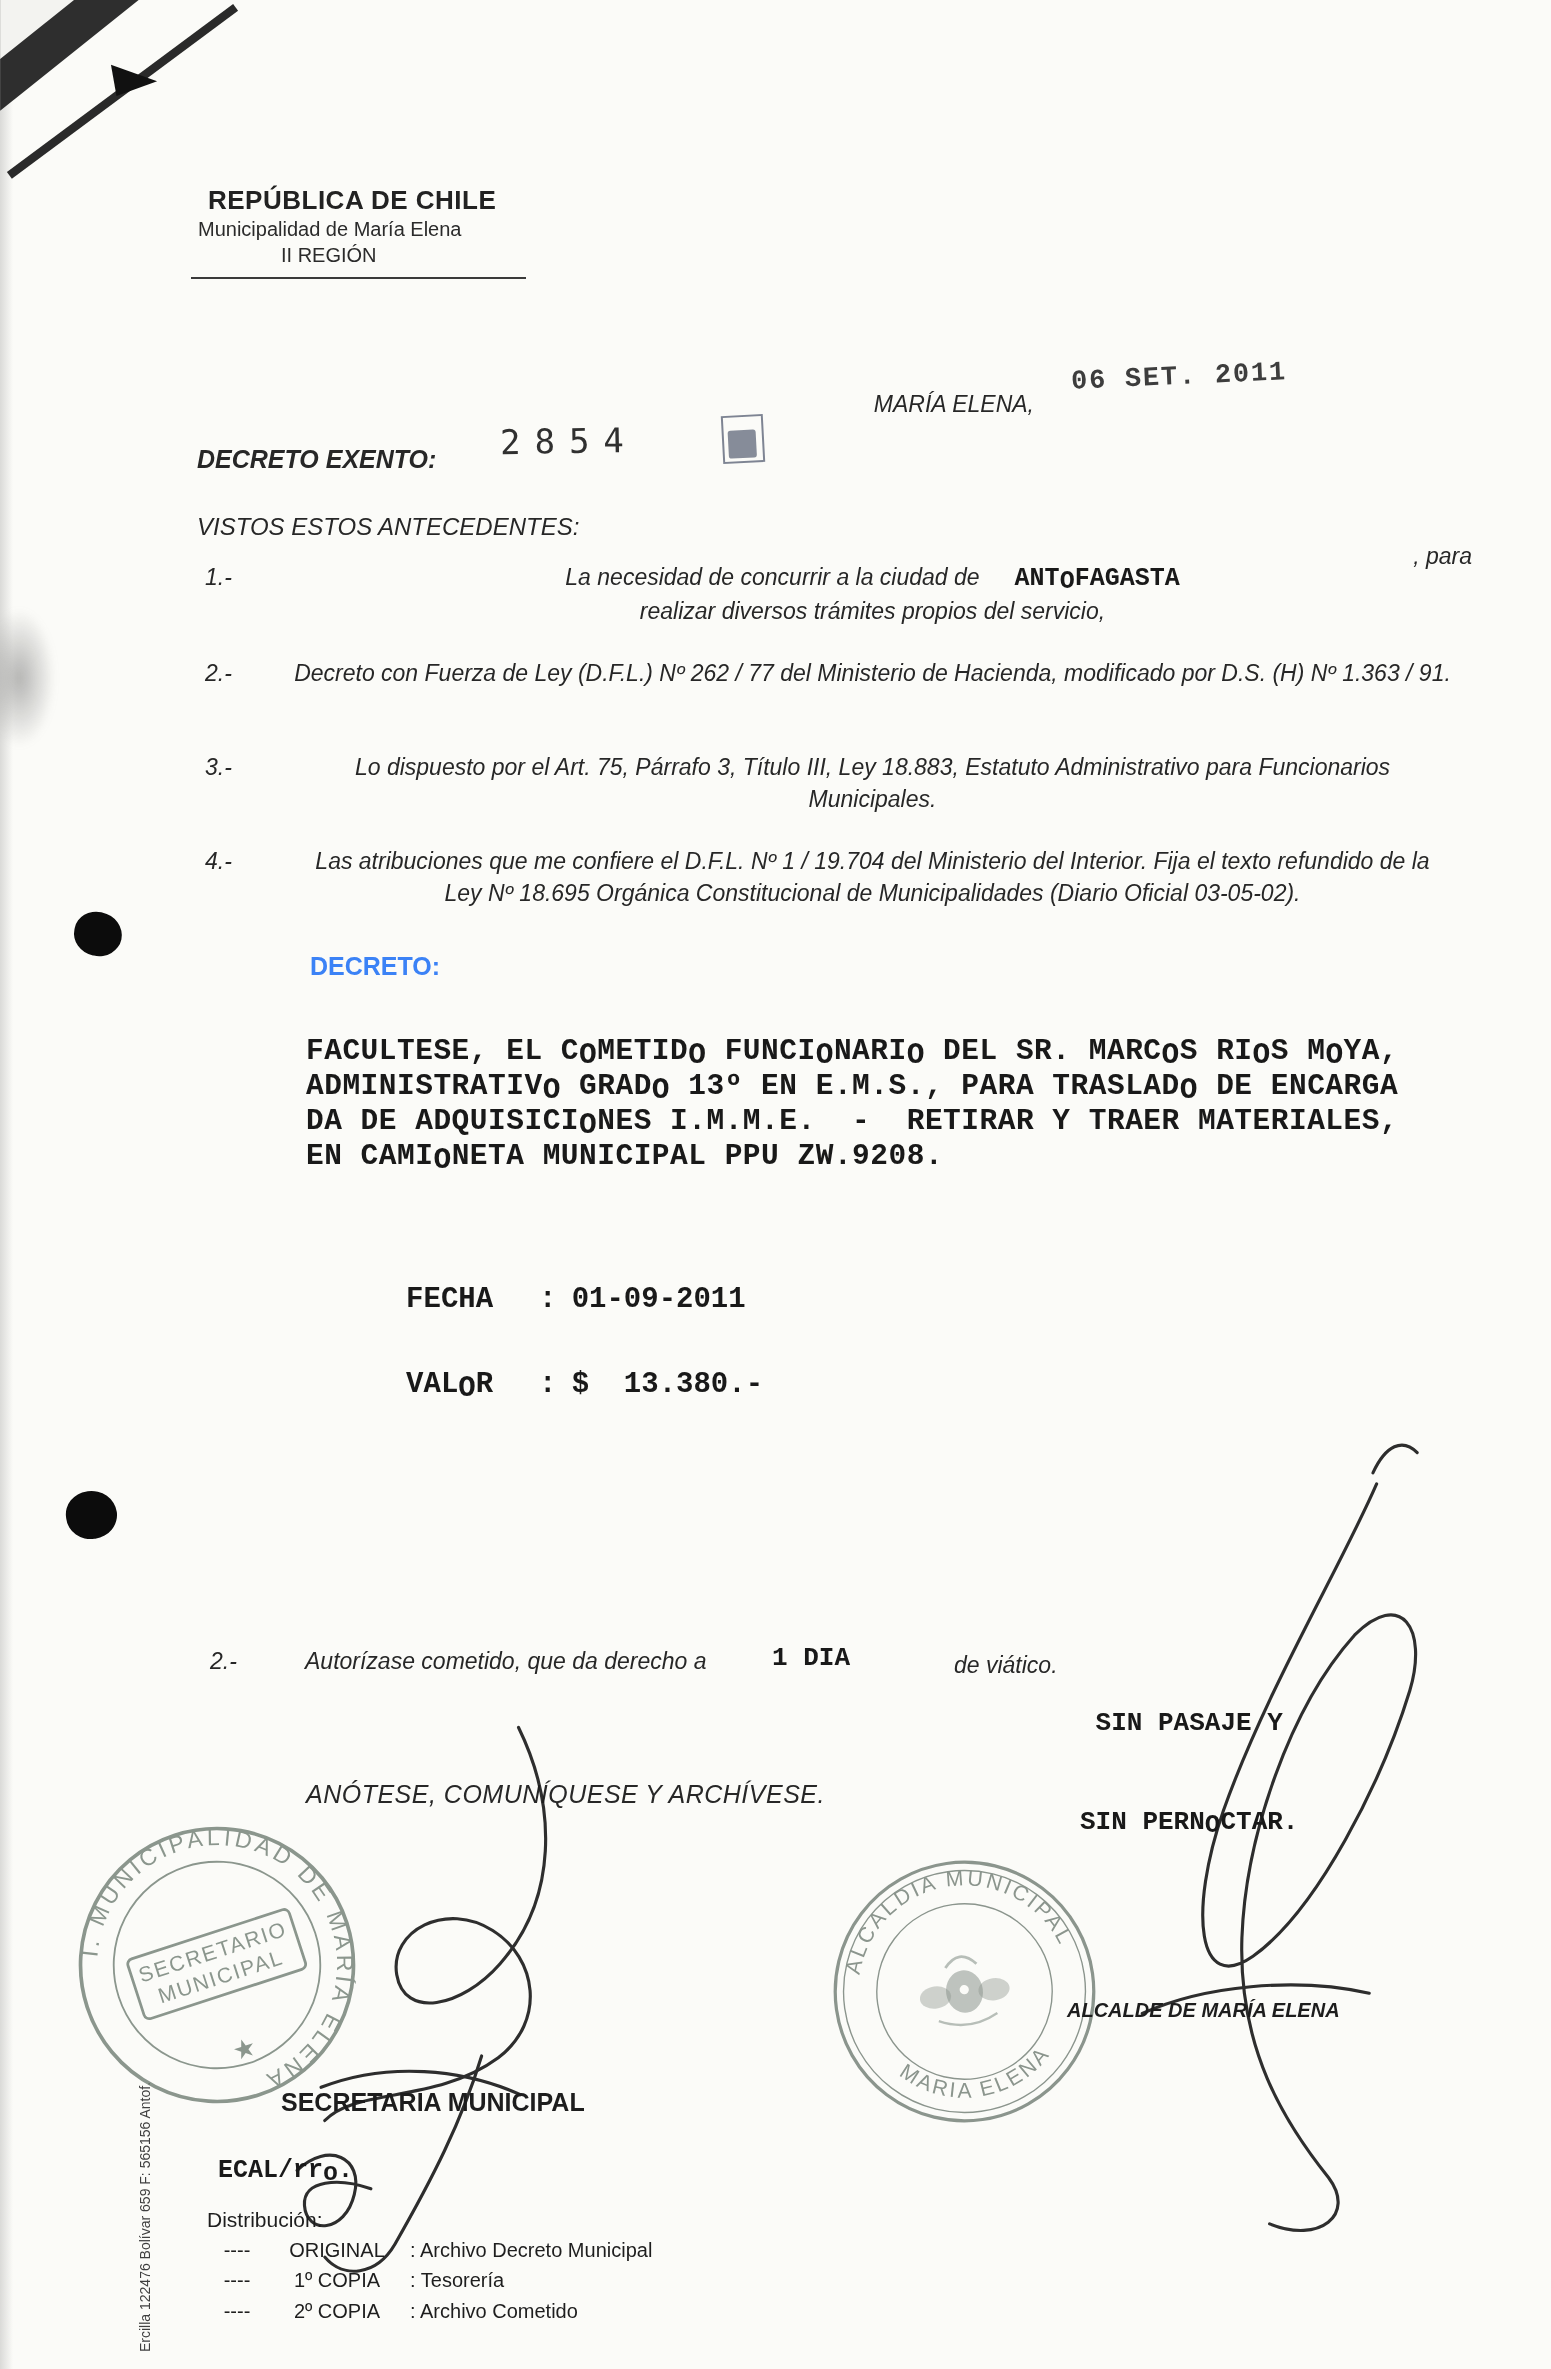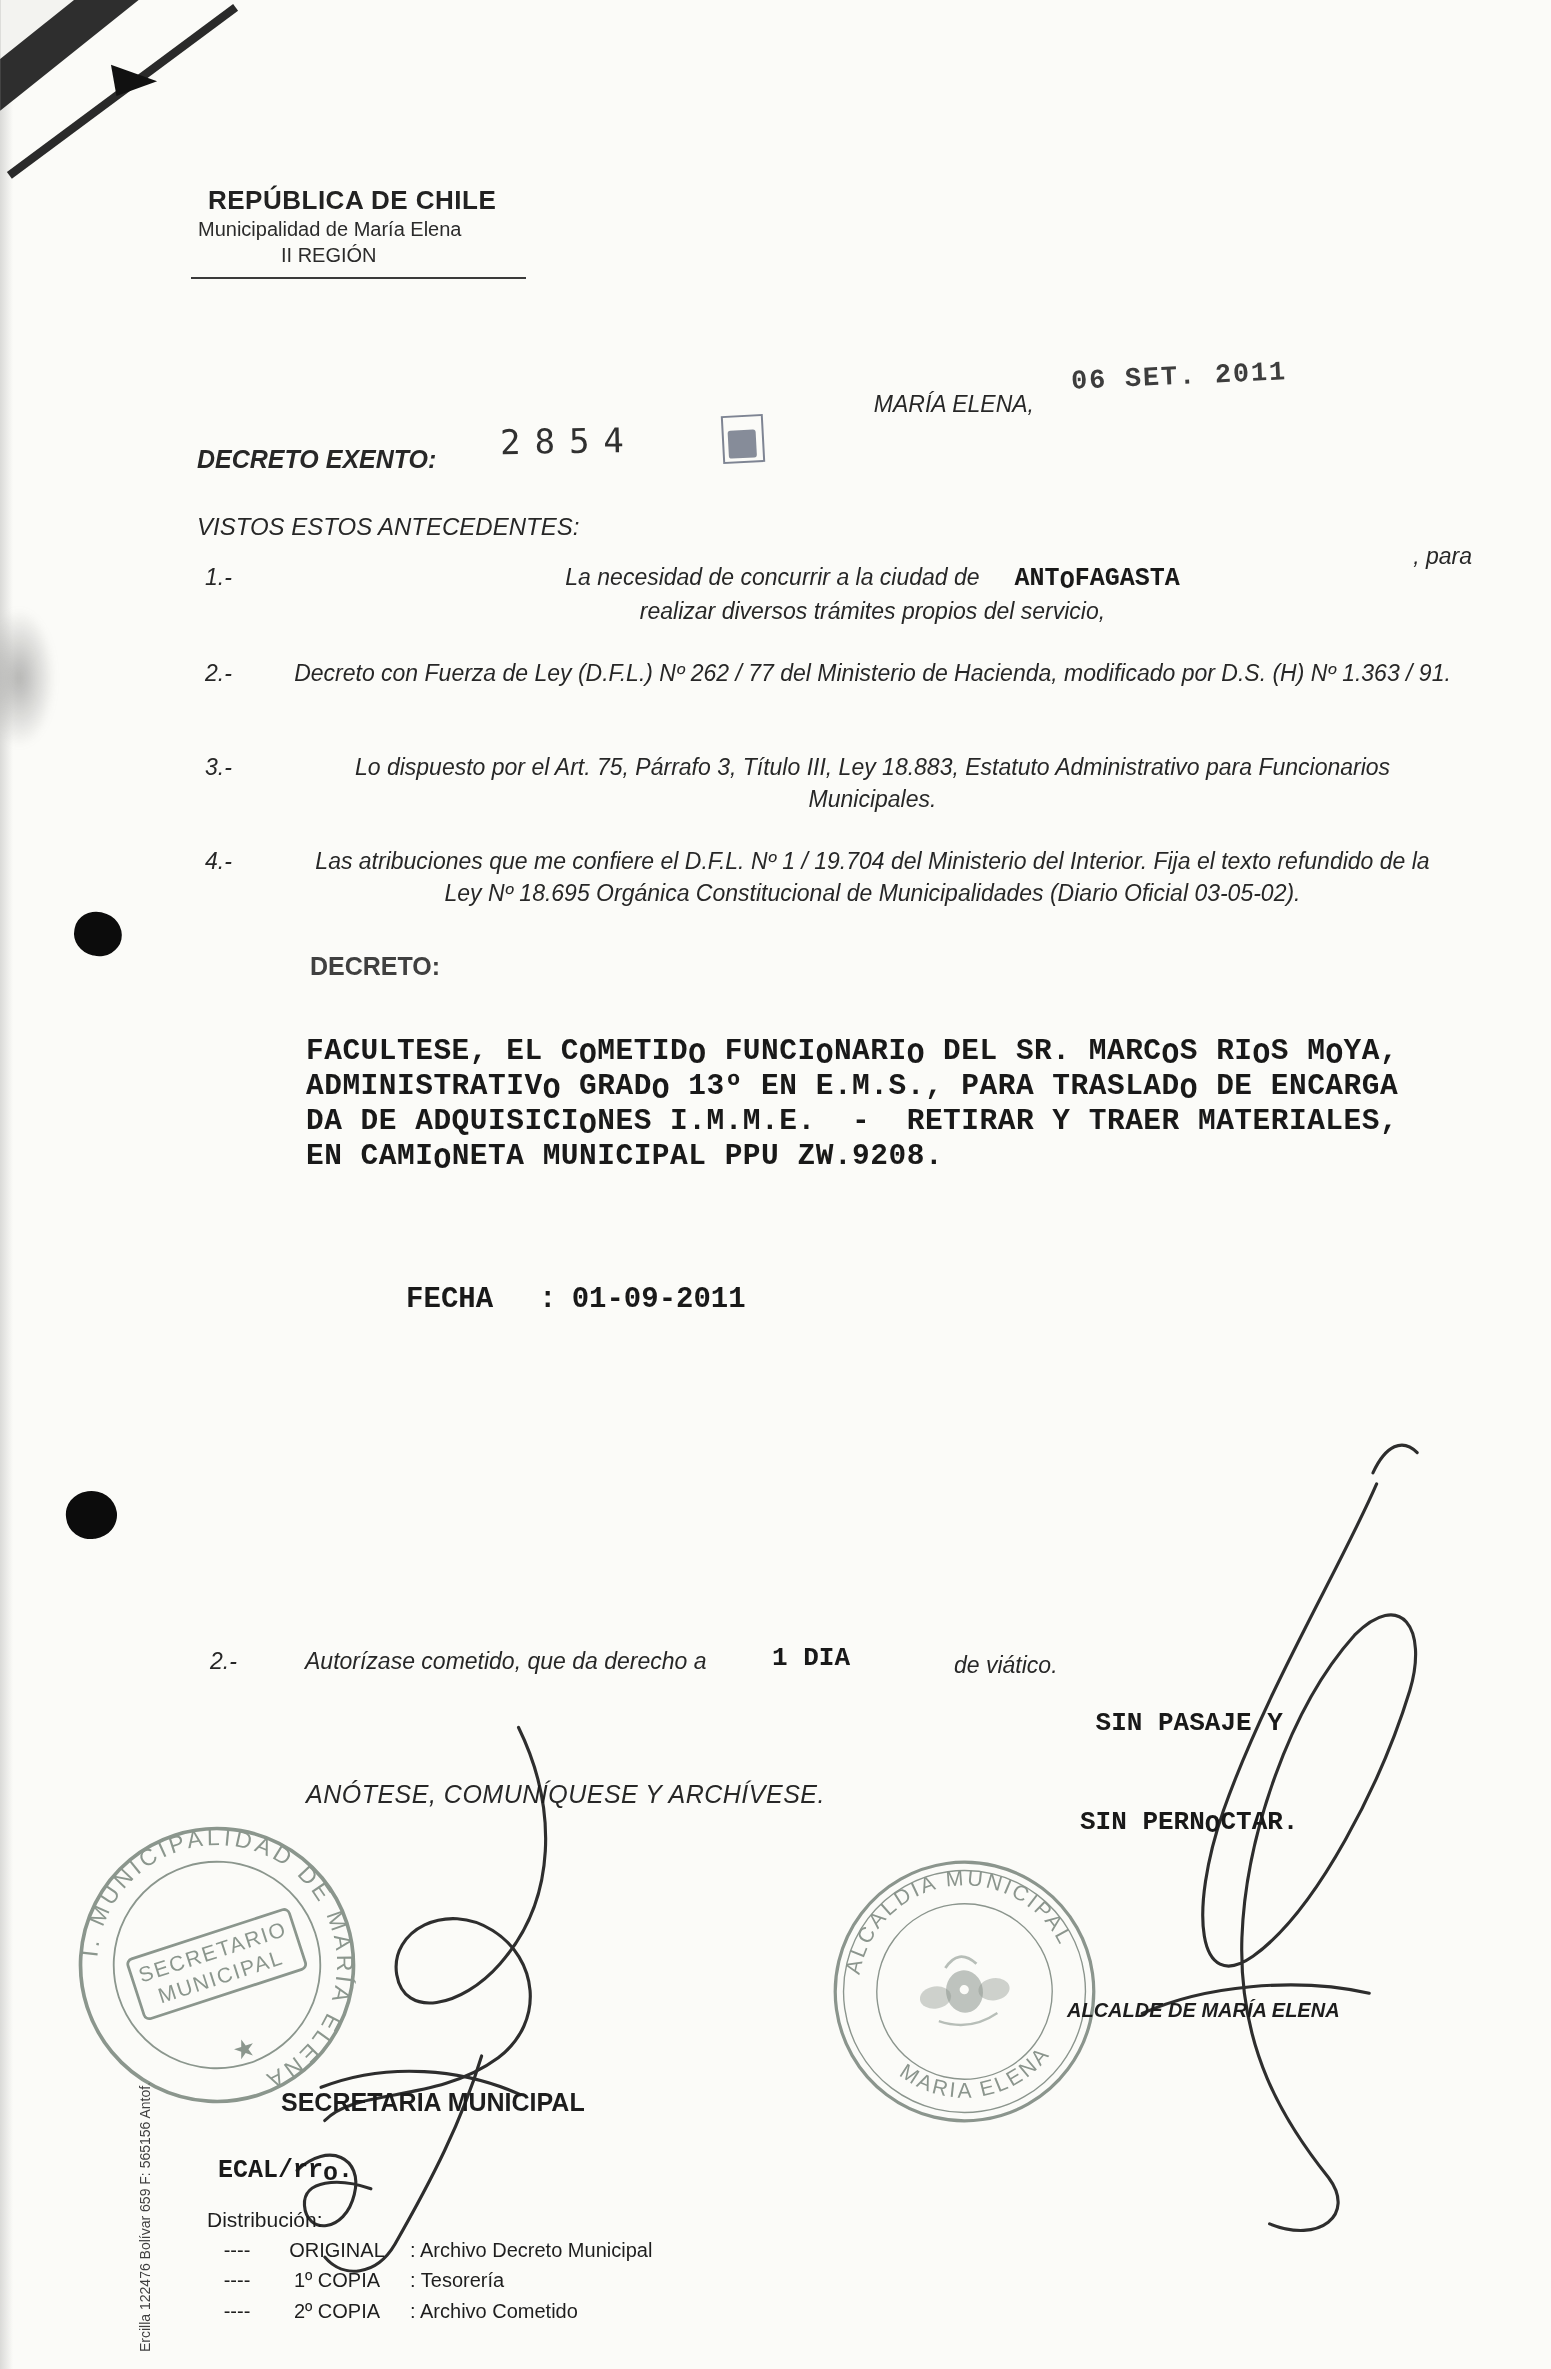--- a/index.html
+++ b/index.html
@@ -35,21 +35,21 @@
 
   
   .vistos-title{ left:197px; top:513px; font-size:24px; }
   .vitem { left:205px; width:1246px; font-size:23px; line-height:32px; }
   .vitem .num { position:absolute; left:0; top:0; }
   .vitem .body { margin-left:89px; }
   .typed-inline { font-size:25px; margin-left:35px; font-weight:bold; }
   .para-right { right:79px; top:543px; font-size:23px;margin-left:7px; }
 
   
-  .decreto-title { left:310px; top:952px; font-size:25px; font-weight:bold; color:#404040; }
+  .decreto-title { left:310px; top:952px; font-size:25px; font-weight:bold; color:#3b82f6; }
   .twline { left:306px; font-size:29.5px; line-height:35px; letter-spacing:0.5px; }
   .kv { left:306px; font-size:29px; }
   .kv .klabel { display:inline-block; width:148px; }
   .kv .ksep   { display:inline-block; width:48px; }
 
   
   .auth-num   { left:210px; top:1648px; font-size:23px; }
   .auth-text  { left:305px; top:1648px; font-size:23px; }
   .auth-days  { left:772px; top:1643px; font-size:26px; }
   .auth-viatico { left:954px; top:1652px; font-size:23px; }
@@ -143,20 +143,23 @@
   </div>
 
   <div class="abs decreto-title">DECRETO:</div>
   <div class="abs tw twline" style="top:1034px">FACULTESE, EL C<span class="lo">O</span>METID<span class="lo">O</span> FUNCI<span class="lo">O</span>NARI<span class="lo">O</span> DEL SR. MARC<span class="lo">O</span>S RI<span class="lo">O</span>S M<span class="lo">O</span>YA,</div>
   <div class="abs tw twline" style="top:1069px">ADMINISTRATIV<span class="lo">O</span> GRAD<span class="lo">O</span> 13º EN E.M.S., PARA TRASLAD<span class="lo">O</span> DE ENCARGA</div>
   <div class="abs tw twline" style="top:1104px">DA DE ADQUISICI<span class="lo">O</span>NES I.M.M.E.  -  RETIRAR Y TRAER MATERIALES,</div>
   <div class="abs tw twline" style="top:1139px">EN CAMI<span class="lo">O</span>NETA MUNICIPAL PPU ZW.9208.</div>
 
   <div class="abs tw kv" style="top:1250px">
     <span class="klabel">FECHA</span><span class="ksep">:</span><span>01-09-2011</span>
+  </div>
+  <div class="abs tw kv" style="top:1335px">
+    <span class="klabel">VAL<span class="lo">O</span>R</span><span class="ksep">:</span><span>$  13.380.-</span>
   </div>
 
   <div class="abs it auth-num">2.-</div>
   <div class="abs it auth-text">Autorízase cometido, que da derecho a</div>
   <div class="abs tw auth-days">1 DIA</div>
   <div class="abs it auth-viatico">de viático.</div>
   <div class="abs tw auth-typed">
     <div>SIN PASAJE Y</div>
     <div>SIN PERN<span class="lo">O</span>CTAR.</div>
   </div>

